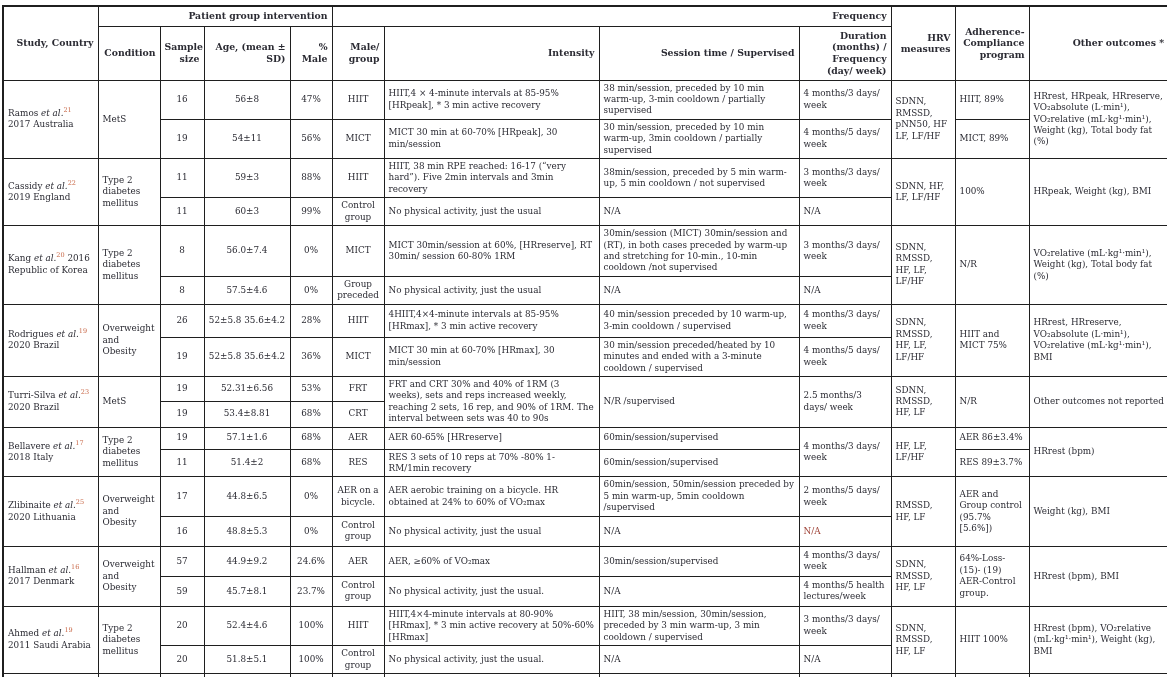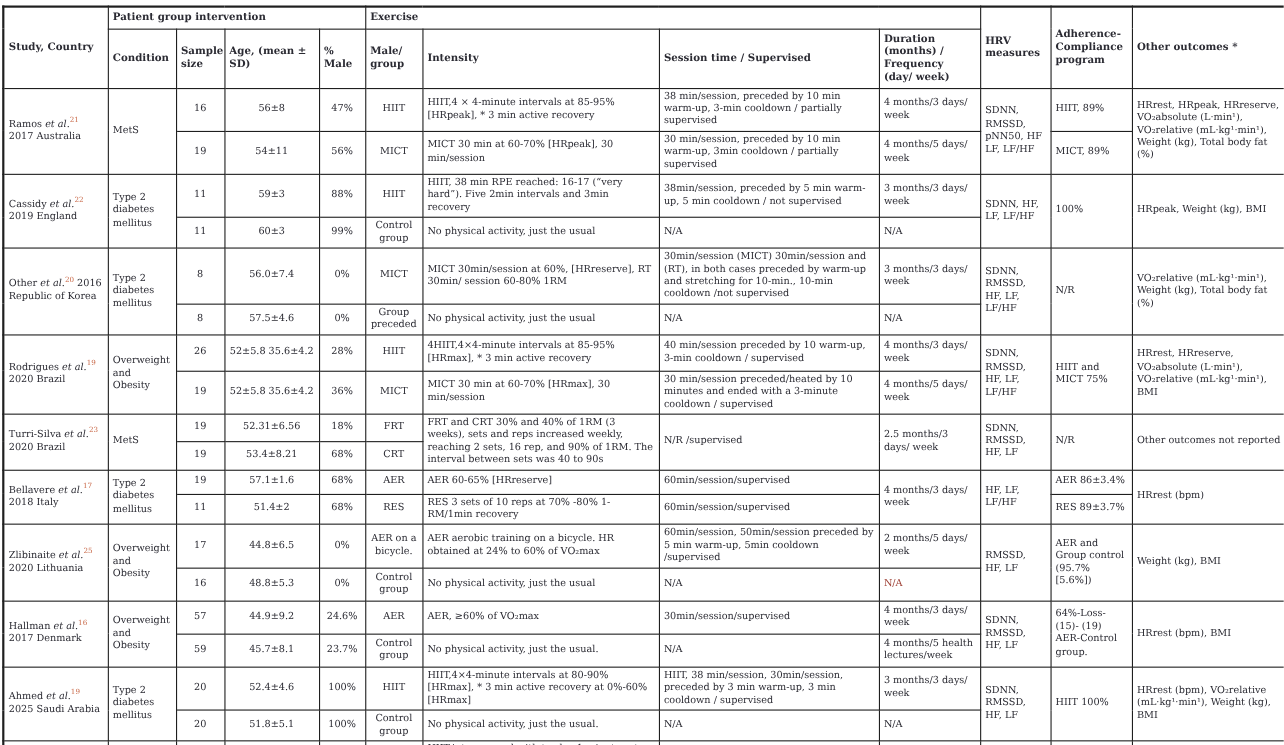--- a/index.html
+++ b/index.html
@@ -1,21 +1,21 @@
 <!DOCTYPE html>
 <html style="--text-color: #2b2b33; --border-color: #1f1f1f; --ref-color: #c96a4a; --na-red: #a0453a;"><head>
 <meta charset="utf-8">
 <style>
   * { box-sizing: border-box; }
   html,body { margin:0; padding:0; background:#fff; }
   body { font-family:"DejaVu Serif", serif; color:var(--text-color,#2b2b33); }
   .page { width:1167px; padding:5px 2px 2px 2px; }
   table.studies { border-collapse:collapse; width:1163px; table-layout:fixed; border:2px solid var(--border-color,#1f1f1f); }
   th, td { border:1px solid var(--border-color,#1f1f1f); padding:2px 4px; vertical-align:middle; font-size:8.8px; line-height:1.3; text-align:left; }
-  th { font-weight:bold; text-align:left; font-size:9.3px; line-height:1.25; }
+  th { font-weight:bold; text-align:right; font-size:9.3px; line-height:1.25; }
   .c { text-align:center; }
   sup.ref { color:var(--ref-color,#c96a4a); font-size:6.5px; line-height:0; }
   i { }
   td.hl { color:var(--na-red,#a0453a); }
 </style>
 </head>
 <body>
 
 <div class="page">
 <table class="studies">
@@ -30,21 +30,21 @@
         <col style="width:200px">
         <col style="width:92px">
         <col style="width:64px">
         <col style="width:74px">
         <col style="width:140px">
 </colgroup>
 <thead>
   <tr style="height:20px">
     <th rowspan="2">Study, Country</th>
     <th colspan="4">Patient group intervention</th>
-    <th colspan="4">Exercise</th>
+    <th colspan="4">Frequency</th>
     <th rowspan="2">HRV measures</th>
     <th rowspan="2">Adherence- Compliance program</th>
     <th rowspan="2">Other outcomes *</th>
   </tr>
   <tr style="height:54px">
     <th>Condition</th>
     <th>Sample size</th>
     <th>Age, (mean ± SD)</th>
     <th>% Male</th>
     <th>Male/ group</th>
@@ -98,21 +98,21 @@
     <td class="c">11</td>
     <td class="c">60±3</td>
     <td class="c">99%</td>
     <td class="c">Control group</td>
     <td>No physical activity, just the usual</td>
     <td>N/A</td>
     <td>N/A</td>
   </tr>
 
   <tr style="height:38px">
-    <td rowspan="2"><span>Other</span> <i>et al.</i><sup class="ref">20</sup> <span>2016 Republic of Korea</span></td>
+    <td rowspan="2"><span>Kang</span> <i>et al.</i><sup class="ref">20</sup> <span>2016 Republic of Korea</span></td>
     <td rowspan="2">Type 2 diabetes mellitus</td>
     <td class="c">8</td>
     <td class="c">56.0±7.4</td>
     <td class="c">0%</td>
     <td class="c">MICT</td>
     <td>MICT 30min/session at 60%, [HRreserve], RT 30min/ session 60-80% 1RM</td>
     <td>30min/session (MICT) 30min/session and (RT), in both cases preceded by warm-up and stretching for 10-min., 10-min cooldown /not supervised</td>
     <td>3 months/3 days/ week</td>
     <td rowspan="2">SDNN, RMSSD, HF, LF, LF/HF</td>
     <td rowspan="2">N/R</td>
@@ -150,32 +150,32 @@
     <td>MICT 30 min at 60-70% [HRmax], 30 min/session</td>
     <td>30 min/session preceded/heated by 10 minutes and ended with a 3-minute cooldown / supervised</td>
     <td>4 months/5 days/ week</td>
   </tr>
 
   <tr style="height:22px">
     <td rowspan="2"><span>Turri-Silva</span> <i>et al.</i><sup class="ref">23</sup> <span>2020 Brazil</span></td>
     <td rowspan="2">MetS</td>
     <td class="c">19</td>
     <td class="c">52.31±6.56</td>
-    <td class="c">18%</td>
+    <td class="c">53%</td>
     <td class="c">FRT</td>
     <td rowspan="2">FRT and CRT 30% and 40% of 1RM (3 weeks), sets and reps increased weekly, reaching 2 sets, 16 rep, and 90% of 1RM. The interval between sets was 40 to 90s</td>
     <td rowspan="2">N/R /supervised</td>
     <td rowspan="2">2.5 months/3 days/ week</td>
     <td rowspan="2">SDNN, RMSSD, HF, LF</td>
     <td rowspan="2">N/R</td>
     <td rowspan="2">Other outcomes not reported</td>
   </tr>
   <tr style="height:23px">
     <td class="c">19</td>
-    <td class="c">53.4±8.21</td>
+    <td class="c">53.4±8.81</td>
     <td class="c">68%</td>
     <td class="c">CRT</td>
   </tr>
 
   <tr style="height:22px">
     <td rowspan="2"><span>Bellavere</span> <i>et al.</i><sup class="ref">17</sup> <span>2018 Italy</span></td>
     <td rowspan="2">Type 2 diabetes mellitus</td>
     <td class="c">19</td>
     <td class="c">57.1±1.6</td>
     <td class="c">68%</td>
@@ -239,27 +239,27 @@
     <td class="c">59</td>
     <td class="c">45.7±8.1</td>
     <td class="c">23.7%</td>
     <td class="c">Control group</td>
     <td>No physical activity, just the usual.</td>
     <td>N/A</td>
     <td>4 months/5 health lectures/week</td>
   </tr>
 
   <tr style="height:33px">
-    <td rowspan="2"><span>Ahmed</span> <i>et al.</i><sup class="ref">19</sup> <span>2025 Saudi Arabia</span></td>
+    <td rowspan="2"><span>Ahmed</span> <i>et al.</i><sup class="ref">19</sup> <span>2011 Saudi Arabia</span></td>
     <td rowspan="2">Type 2 diabetes mellitus</td>
     <td class="c">20</td>
     <td class="c">52.4±4.6</td>
     <td class="c">100%</td>
     <td class="c">HIIT</td>
-    <td>HIIT,4×4-minute intervals at 80-90% [HRmax], * 3 min active recovery at 0%-60% [HRmax]</td>
+    <td>HIIT,4×4-minute intervals at 80-90% [HRmax], * 3 min active recovery at 50%-60% [HRmax]</td>
     <td>HIIT, 38 min/session, 30min/session, preceded by 3 min warm-up, 3 min cooldown / supervised</td>
     <td>3 months/3 days/ week</td>
     <td rowspan="2">SDNN, RMSSD, HF, LF</td>
     <td rowspan="2">HIIT 100%</td>
     <td rowspan="2">HRrest (bpm), VO₂relative (mL·kg¹·min¹), Weight (kg), BMI</td>
   </tr>
   <tr style="height:28px">
     <td class="c">20</td>
     <td class="c">51.8±5.1</td>
     <td class="c">100%</td>

